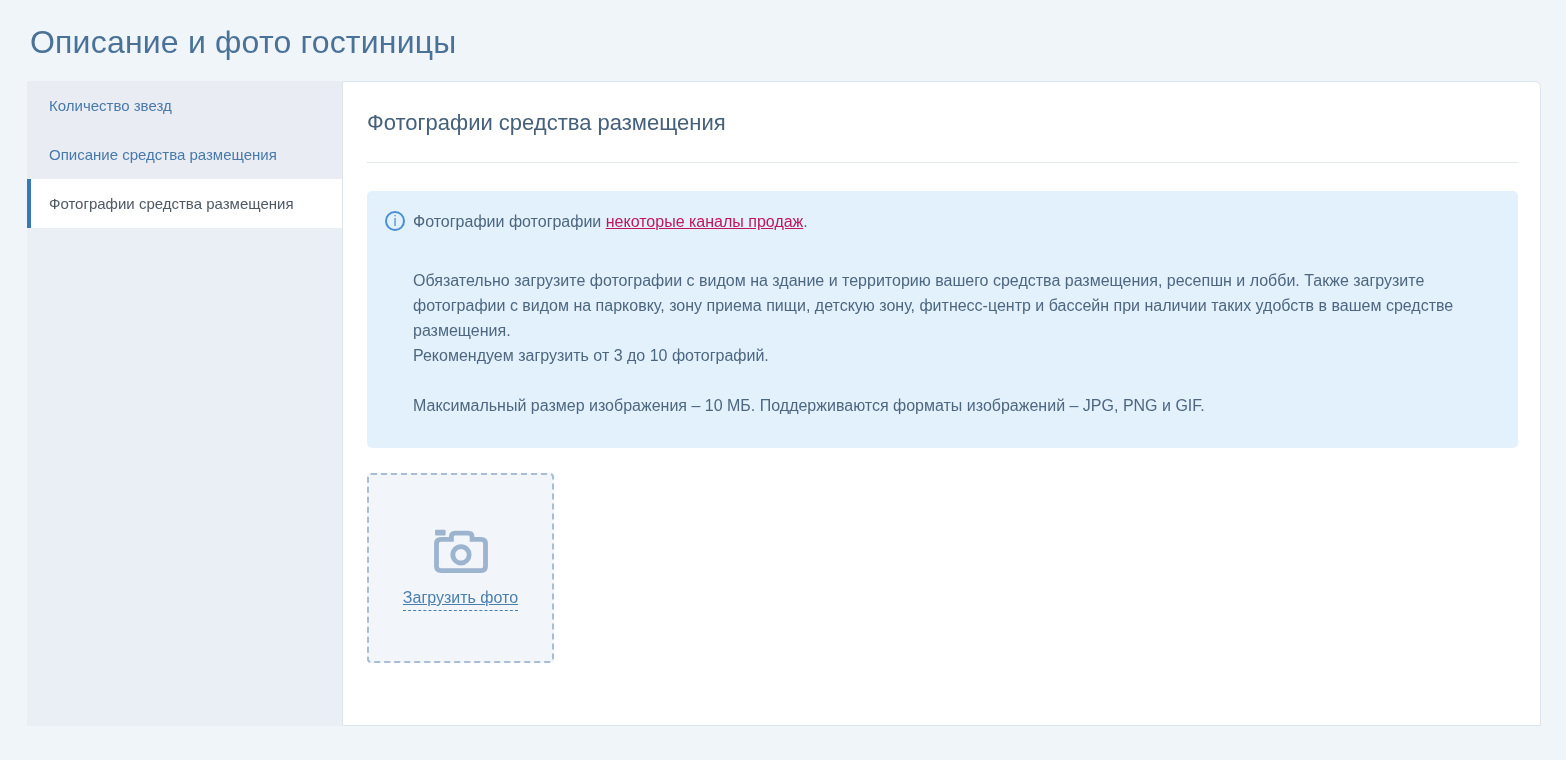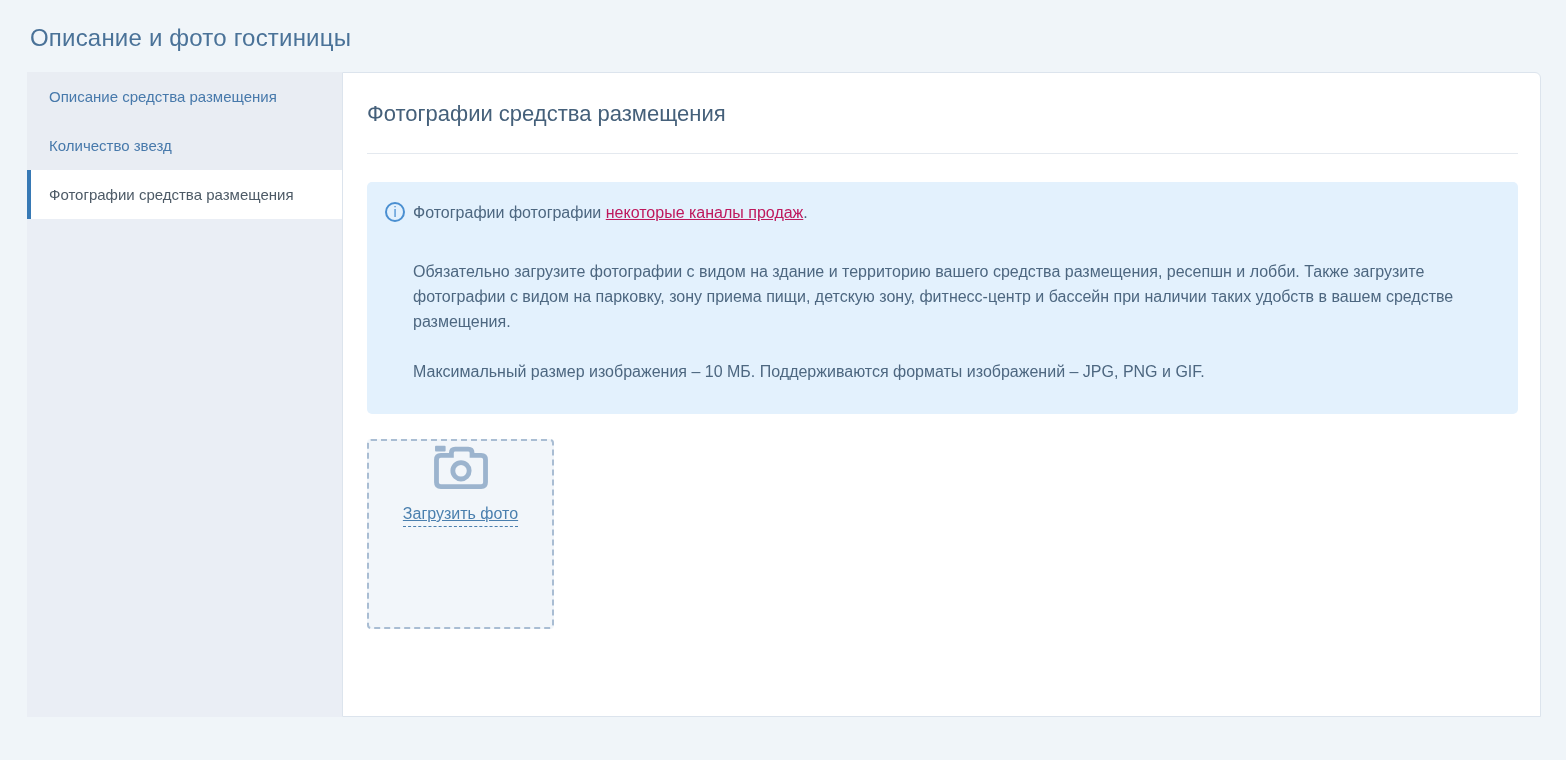--- a/index.html
+++ b/index.html
@@ -4,21 +4,21 @@
 <style>
   * { margin: 0; padding: 0; box-sizing: border-box; }
   html, body {
     width: 1566px; height: 760px;
     background: #f0f5f9;
     font-family: "Liberation Sans", "DejaVu Sans", sans-serif;
     overflow: hidden;
   }
   .page-title {
     color: #4a7298;
-    font-size: 24px;
+    font-size: 32px;
     font-weight: 400;
     padding: 24px 0 20px 30px;
     letter-spacing: 0.2px;
   }
   .layout {
     display: flex;
     margin: 0 25px 0 27px;
     min-height: 645px;
     align-items: stretch;
   }
@@ -99,60 +99,62 @@
   .upload-tile {
     margin-top: 25px;
     width: 187px;
     height: 190px;
     border: 2px dashed #a9bdd3;
     border-radius: 4px;
     background: #f2f6fa;
     display: flex;
     flex-direction: column;
     align-items: center;
+    justify-content: center;
     cursor: pointer;
   }
   .camera-icon { color: #9cb4ce; margin-bottom: 10px; }
   .upload-link {
     color: #4a7fae;
     font-size: 16px;
     text-decoration: underline;
     border-bottom: 1px dashed #4a7fae;
     padding-bottom: 3px;
     cursor: pointer;
   }
 </style>
 </head>
 <body>
 
 <h1 class="page-title">Описание и фото гостиницы</h1>
 
 <div class="layout">
 
   <nav class="sidebar">
+    <div class="side-item">Количество звезд</div>
     <div class="side-item">Описание средства размещения</div>
-    <div class="side-item">Количество звезд</div>
     <div class="side-item active">Фотографии средства размещения</div>
     <div class="side-filler"></div>
   </nav>
 
   <section class="content">
 
     <h2 class="content-heading">Фотографии средства размещения</h2>
 
     <hr class="divider">
 
     <div class="info-box">
       <div class="info-icon">i</div>
       <div class="info-content">
         <div>
           <span>Фотографии фотографии </span><a class="info-link">некоторые каналы продаж</a><span>.</span>
         </div>
         <div class="info-para">
           <div>Обязательно загрузите фотографии с видом на здание и территорию вашего средства размещения, ресепшн и лобби. Также загрузите фотографии с видом на парковку, зону приема пищи, детскую зону, фитнесс-центр и бассейн при наличии таких удобств в вашем средстве размещения.</div>
+          <div>Рекомендуем загрузить от 3 до 10 фотографий.</div>
         </div>
         <div class="info-size">Максимальный размер изображения – 10 МБ. Поддерживаются форматы изображений – JPG, PNG и GIF.</div>
       </div>
     </div>
 
     <div class="upload-tile">
       <span class="camera-icon">
         <svg width="58" height="50" viewBox="0 0 60 52" fill="none" xmlns="http://www.w3.org/2000/svg">
           <rect x="3" y="5" width="11" height="6" rx="1" fill="currentColor"></rect>
           <path d="M 9 15 H 20 V 12.5 Q 20 8.5 24 8.5 H 37.5 Q 41.5 8.5 41.5 12.5 V 15 H 51 Q 55.5 15 55.5 19.5 V 43 Q 55.5 47.5 51 47.5 H 9 Q 4.5 47.5 4.5 43 V 19.5 Q 4.5 15 9 15 Z" stroke="currentColor" stroke-width="5" fill="none"></path>

